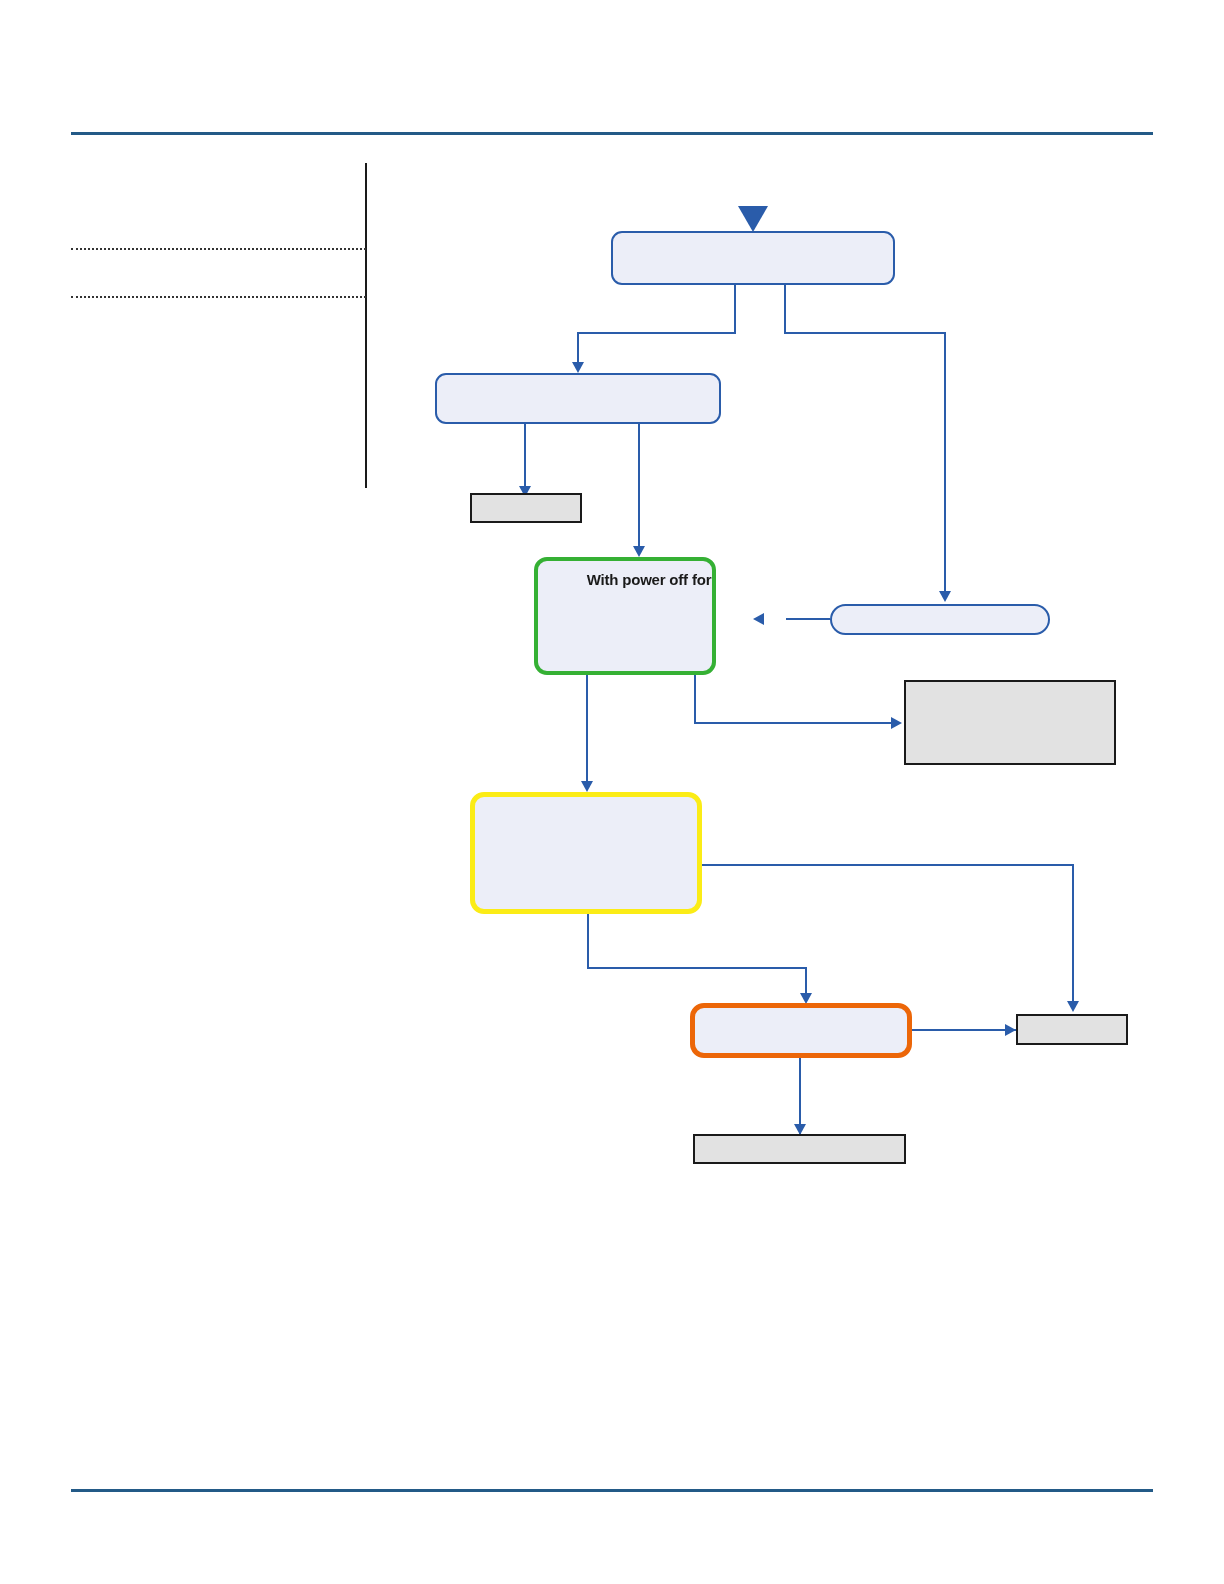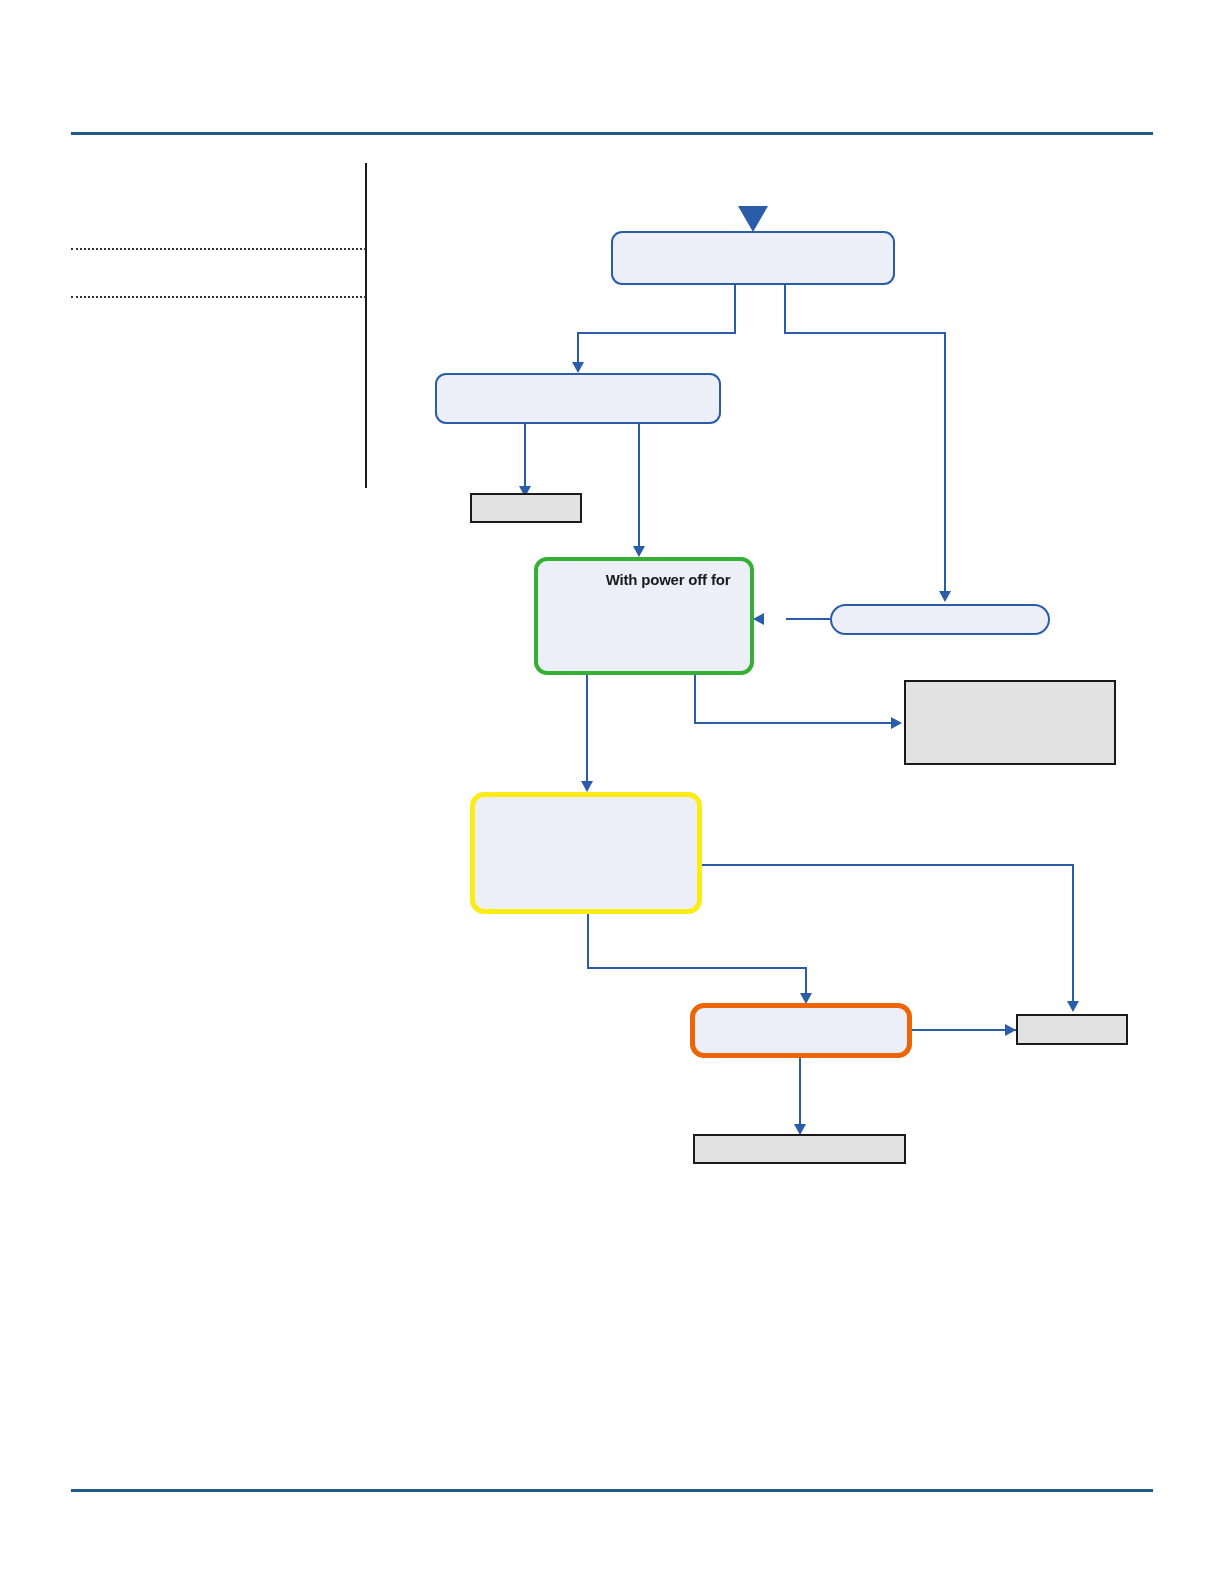--- a/index.html
+++ b/index.html
@@ -152,21 +152,21 @@
   <div class="lineV" style="left:524px; top:424px; height:68px;"></div>
   <div class="arrow down" style="left:519px; top:486px;"></div>
 
   <div class="lineV" style="left:638px; top:424px; height:128px;"></div>
   <div class="arrow down" style="left:633px; top:546px;"></div>
 
   <div class="gbox" style="left:470px; top:493px; width:112px; height:30px;">
     <span class="node-text"></span>
   </div>
 
-  <div class="node green" style="left:534px; top:557px; width:220px; height:118px;padding-left:48px;">
+  <div class="node green" style="left:534px; top:557px; width:182px; height:118px;padding-left:48px;">
     <span class="node-text">With power off for</span>
   </div>
 
   <div class="node pill" style="left:830px; top:604px; width:220px; height:31px; padding-top:4px;">
     <span class="node-text"></span>
   </div>
 
   <div class="lineH" style="left:786px; top:618px; width:44px;"></div>
   <div class="arrow left" style="left:753px; top:613px;"></div>
 

